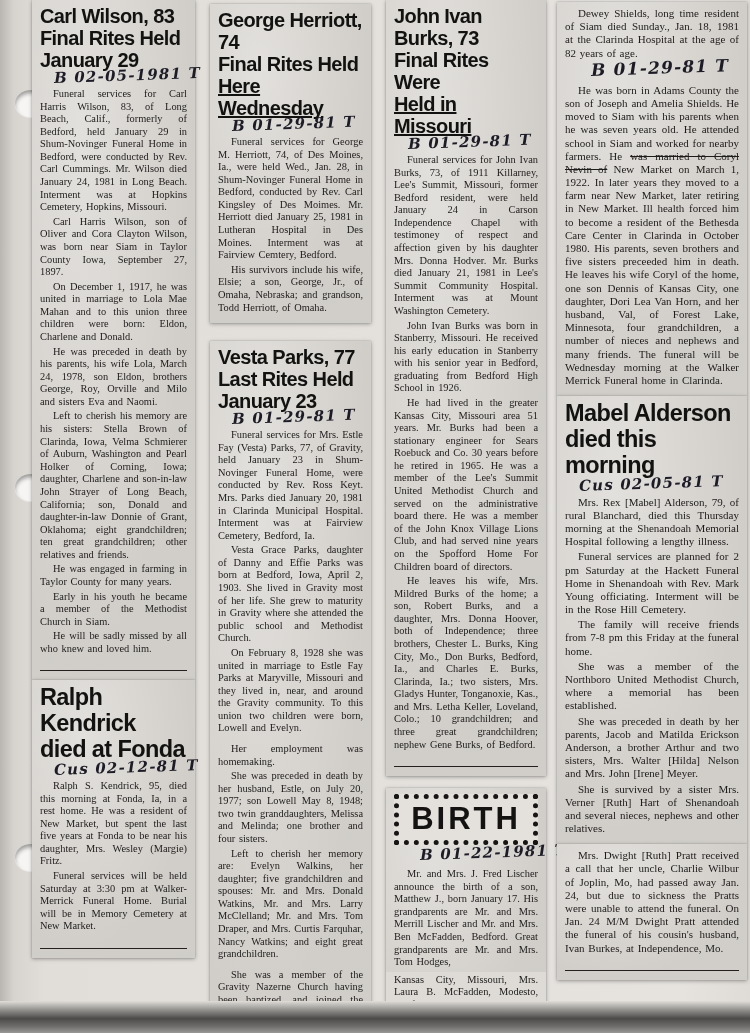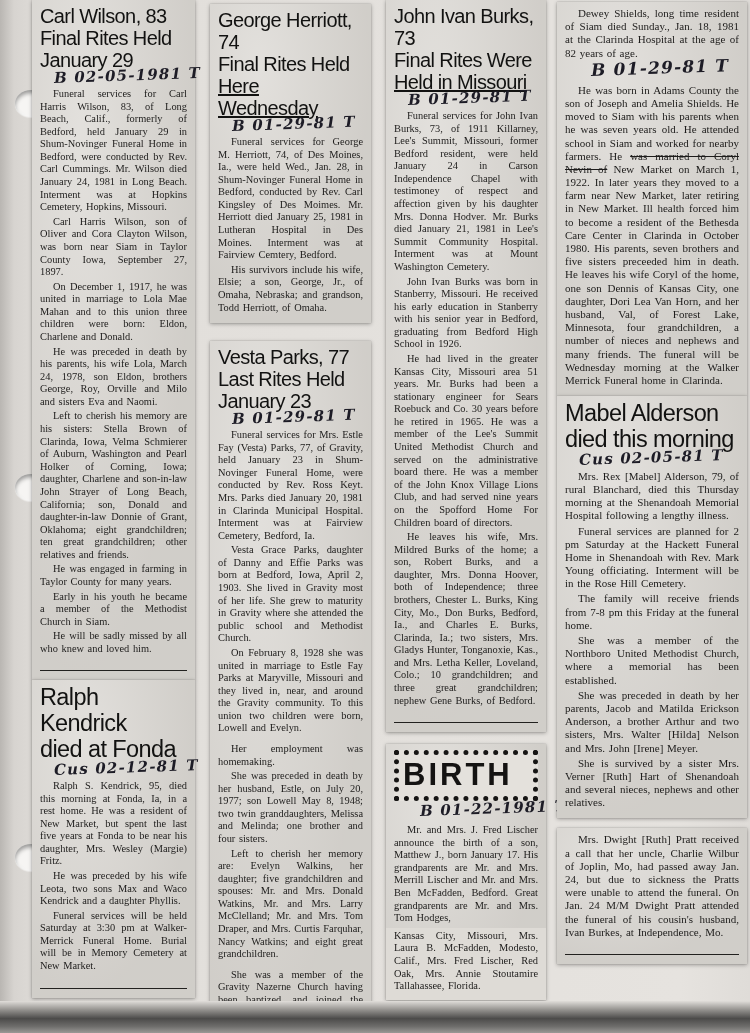--- a/index.html
+++ b/index.html
@@ -18,21 +18,21 @@
     background:#f6f5f3;
     box-shadow: inset 0 3px 4px rgba(0,0,0,.38), inset 0 -1px 2px rgba(255,255,255,.8), 0 1px 1px rgba(255,255,255,.5);
   }
   .col { position:absolute; display:flex; flex-direction:column; }
   .clip {
     background:#d9d6d1; color:#1d1c1b; padding:5px 8px 7px;
     box-shadow:0 1px 4px rgba(0,0,0,.33), 0 0 1px rgba(0,0,0,.25);
     background-image:radial-gradient(ellipse at 30% 20%, rgba(255,255,255,.25), rgba(0,0,0,.04) 70%);
   }
   .headline {
-    font-family:"Liberation Sans", sans-serif; font-weight:400; color:#121211;
+    font-family:"Liberation Sans", sans-serif; font-weight:700; color:#121211;
     font-size:20px; line-height:1.1; letter-spacing:-0.6px; margin:0 0 2px;
   }
   .headline.big { font-size:23.5px; }
   .headline span { display:block; }
   .u { text-decoration:underline; }
   .body p {
     margin:0 0 2px; font-size:10.4px; line-height:1.21; text-align:justify;
     text-indent:13px; word-spacing:1px;
   }
   .col4 .body p { font-size:11px; line-height:1.2; }
@@ -42,21 +42,21 @@
     font-family:"DejaVu Serif", serif; font-style:italic; font-weight:600;
     font-size:15px; color:#1d1c26; letter-spacing:1.2px; line-height:1;
     transform:rotate(-2deg); transform-origin:left center; white-space:nowrap;
   }
   .hw-inline { display:block; margin:-2px 0 2px 14px; }
   .hw-center { display:block; margin:2px 0 5px 26px; }
   .corner-note {
     position:absolute; top:6px; right:8px; font-size:16px; transform:rotate(-4deg);
   }
   .birth-box {
-    border:5px dotted #161514; background:#e4e1dc; 
+    border:5px dotted #161514; background:#e4e1dc; text-align:center;
     margin:1px 0 3px; padding:4px 4px 6px;
   }
   .birth-title {
     font-family:"Liberation Sans", sans-serif; font-weight:700; font-size:31px;
     letter-spacing:3px; color:#141312; line-height:1;
   }
   .strip2 { background:#dedbd6; margin:3px -8px -7px; padding:2px 8px 5px; }
 </style>
 </head>
 <body>
@@ -90,21 +90,20 @@
     </article>
 
     <article class="clip" style="">
       <h2 class="headline big">
         <span>Ralph Kendrick</span>
         <span>died at Fonda</span>
       </h2>
       <span class="handwriting hw-inline">Cus 02-12-81 T</span>
       <div class="body">
         <p>Ralph S. Kendrick, 95, died this morning at Fonda, Ia, in a rest home. He was a resident of New Market, but spent the last five years at Fonda to be near his daughter, Mrs. Wesley (Margie) Fritz.</p>
-        <p>He was preceded by his wife Leota, two sons Max and Waco Kendrick and a daughter Phyllis.</p>
         <p class="cut-end">Funeral services will be held Saturday at 3:30 pm at Walker-Merrick Funeral Home. Burial will be in Memory Cemetery at New Market.</p>
       </div>
     </article>
   </div>
 
   <div class="col" style="left:210px; top:4px; width:161px;">
     <article class="clip">
       <h2 class="headline">
         <span>George Herriott, 74</span>
         <span>Final Rites Held</span>
@@ -184,21 +183,21 @@
       <div class="body">
         <p>Mrs. Rex [Mabel] Alderson, 79, of rural Blanchard, died this Thursday morning at the Shenandoah Memorial Hospital following a lengthy illness.</p>
         <p>Funeral services are planned for 2 pm Saturday at the Hackett Funeral Home in Shenandoah with Rev. Mark Young officiating. Interment will be in the Rose Hill Cemetery.</p>
         <p>The family will receive friends from 7-8 pm this Friday at the funeral home.</p>
         <p>She was a member of the Northboro United Methodist Church, where a memorial has been established.</p>
         <p>She was preceded in death by her parents, Jacob and Matilda Erickson Anderson, a brother Arthur and two sisters, Mrs. Walter [Hilda] Nelson and Mrs. John [Irene] Meyer.</p>
         <p>She is survived by a sister Mrs. Verner [Ruth] Hart of Shenandoah and several nieces, nephews and other relatives.</p>
       </div>
     </article>
 
-    <article class="clip" style="margin-top:10px;">
+    <article class="clip" style="">
       <div class="body">
         <p class="cut-end">Mrs. Dwight [Ruth] Pratt received a call that her uncle, Charlie Wilbur of Joplin, Mo, had passed away Jan. 24, but due to sickness the Pratts were unable to attend the funeral. On Jan. 24 M/M Dwight Pratt attended the funeral of his cousin's husband, Ivan Burkes, at Independence, Mo.</p>
       </div>
     </article>
   </div>
 
   <div class="edge-shadow-bottom"></div>
 </div>
 
 </body></html>

